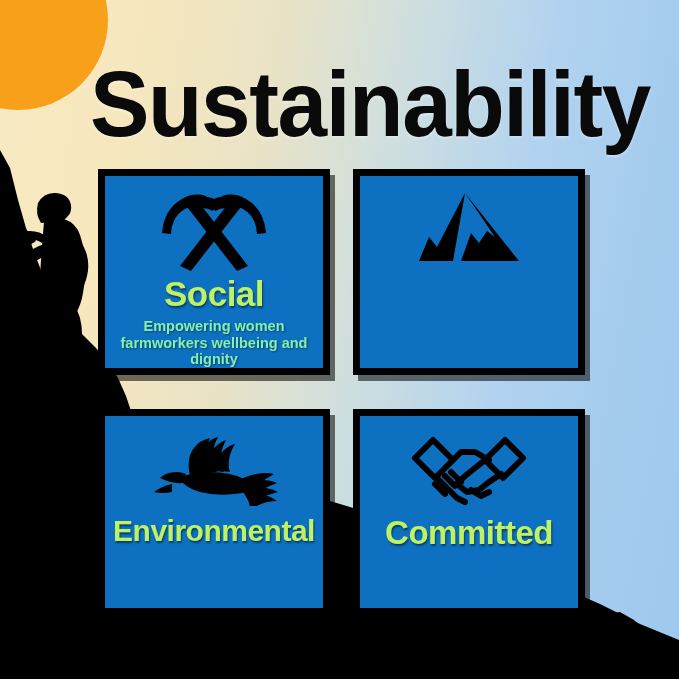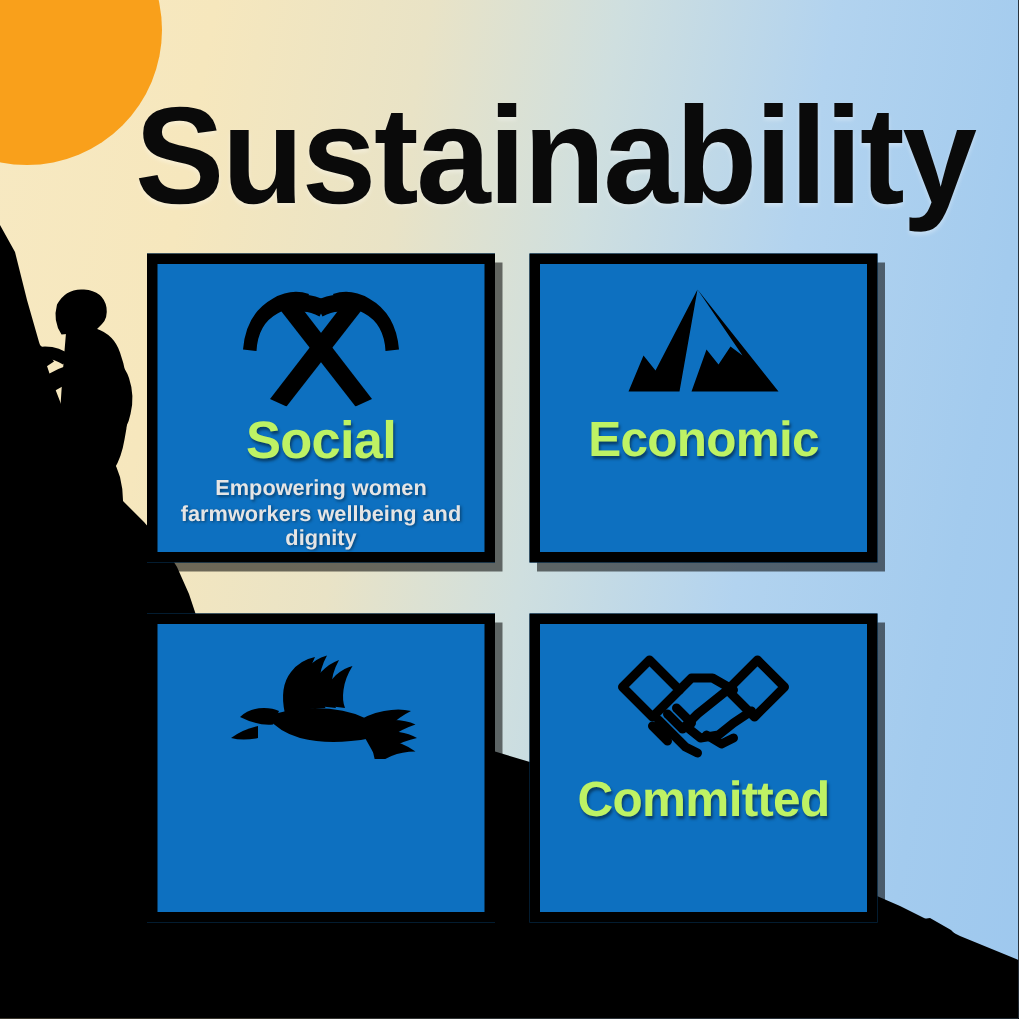--- a/index.html
+++ b/index.html
@@ -60,21 +60,21 @@
     letter-spacing:-0.5px;
     text-shadow:1px 2px 2px rgba(0,0,0,.45);
     margin-top:2px;
     white-space:nowrap;
   }
   .card-title.t-social{font-size:35px;}
   .card-title.t-economic{font-size:33px;}
   .card-title.t-environmental{font-size:30px;}
   .card-title.t-committed{font-size:33px;}
   .card-desc{
-    color:#e5e5e5;font-weight:bold;text-align:center;
+    color:#86efac;font-weight:bold;text-align:center;
     line-height:1.14;margin-top:7px;
     text-shadow:1px 1px 2px rgba(0,0,0,.4);
     padding:0 4px;
   }
   .card-desc.d-social{font-size:14.5px;}
   .card-desc.d-economic{font-size:14.5px;}
   .card-desc.d-environmental{font-size:13.2px;}
   .card-desc.d-committed{font-size:12.8px;line-height:1.22;}
 </style>
 </head>
@@ -153,21 +153,20 @@
 
     <div class="card">
       <div class="card-icon">
         <svg width="104" height="78" viewBox="0 0 104 78">
           <g fill="#000">
             <path d="M48,2 L20,56 L12,46 L2,70 L36,70 Z"></path>
             <path d="M48,2 L78,46 L70,40 L62,52 L54,42 L44,70 L102,70 Z"></path>
           </g>
         </svg>
       </div>
-      <div class="card-title t-economic">Economic</div>
     </div>
 
     <div class="card">
       <div class="card-icon">
         <svg width="132" height="72" viewBox="0 0 132 72">
           <g fill="#000">
 
             <path d="M30,44 q14,-6 32,-6 q20,0 34,7 q8,4 12,10 q-8,4 -22,5
                      q-18,2 -34,-2 q-14,-4 -22,-14 Z"></path>
 
@@ -180,20 +179,21 @@
 
             <path d="M86,50 q10,-8 22,-10 q10,-2 18,0 q-8,4 -14,10 q-6,6 -10,12 Z"></path>
             <path d="M92,52 q10,-6 22,-6 q9,0 15,3 q-9,3 -16,8 q-7,5 -12,11 Z"></path>
             <path d="M98,56 q10,-4 20,-2 q7,1 12,4 q-9,2 -16,6 q-7,4 -12,9 Z"></path>
             <path d="M102,60 q9,-2 18,2 q5,2 9,5 q-9,0 -16,3 q-7,3 -11,7 Z"></path>
 
             <path d="M24,50 q-10,2 -18,8 q8,2 18,0 Z"></path>
           </g>
         </svg>
       </div>
+      <div class="card-title t-environmental">Environmental</div>
     </div>
 
     <div class="card">
       <div class="card-icon">
         <svg width="120" height="80" viewBox="0 0 120 80" fill="none" stroke="#000" stroke-width="6" stroke-linejoin="round" stroke-linecap="round">
 
           <path d="M6,28 L24,10 L44,30 L26,48 Z"></path>
 
           <path d="M114,28 L96,10 L76,30 L94,48 Z"></path>
 

